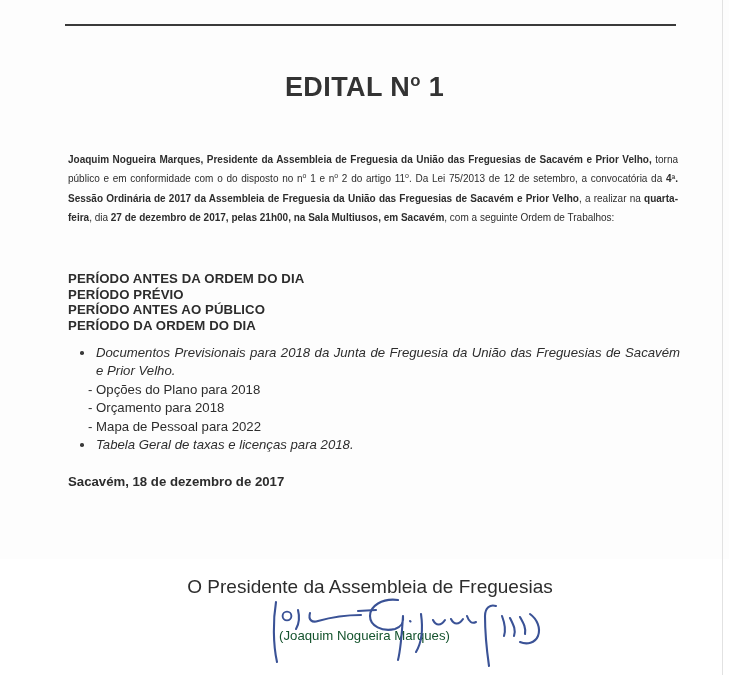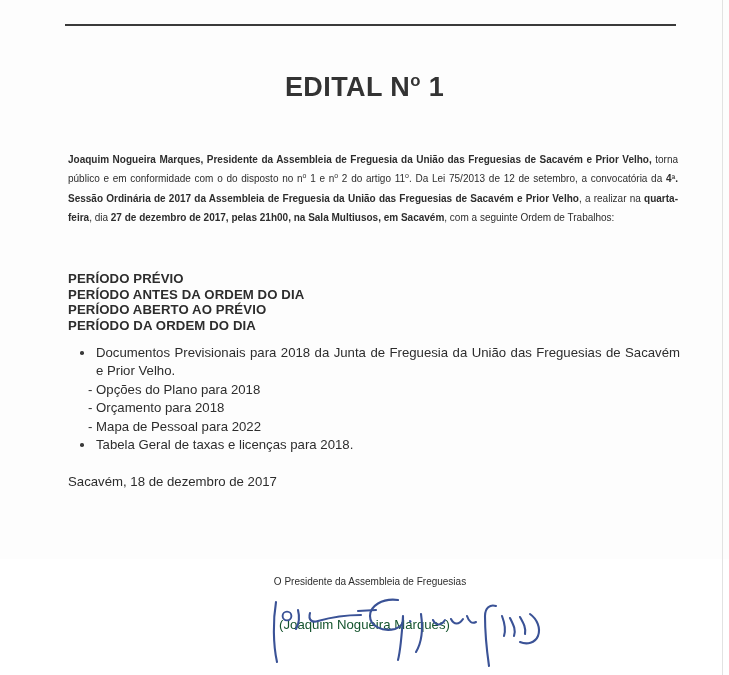--- a/index.html
+++ b/index.html
@@ -96,20 +96,21 @@
     width: 612px;
     font-size: 13.2px;
     line-height: 18.4px;
     color: #2d2d2d;
   }
   .bullet-row {
     position: relative;
     padding-left: 28px;
     text-align: justify;
     text-justify: inter-word;
+    font-style: italic;
   }
   .bullet-dot {
     position: absolute;
     left: 12px;
     top: 7px;
     width: 3.5px;
     height: 3.5px;
     border-radius: 50%;
     background: #3a3a3a;
   }
@@ -119,33 +120,33 @@
   .sub-items div {
     white-space: nowrap;
     text-align: left;
   }
 
   .place-date {
     position: absolute;
     left: 68px;
     top: 474px;
     font-size: 13.2px;
-    font-weight: normal;
+    font-weight: bold;
     color: #2d2d2d;
   }
 
   .sign-block {
     position: absolute;
     left: 0;
     top: 576px;
     width: 729px;
     text-align: center;
   }
   .sign-caption {
-    font-size: 10px;
+    font-size: 19px;
     color: #2d2d2d;
     padding-left: 11px;
   }
   .sign-name {
     font-size: 13.2px;
     color: #14532d;
     margin-top: 30px;
   }
 
   .signature-svg {
@@ -164,23 +165,23 @@
 
   <div class="scan-edge"></div>
 
   <div class="top-rule"></div>
 
   <div class="doc-title"><span>EDITAL N</span><sup>o</sup><span> 1</span></div>
 
   <div class="body-block"><b>Joaquim Nogueira Marques, Presidente da Assembleia de Freguesia da União das Freguesias de Sacavém e Prior Velho,</b><span> torna público e em conformidade com o do disposto no n</span><sup>o</sup><span> 1 e n</span><sup>o</sup><span> 2 do artigo 11</span><sup>o</sup><span>. Da Lei 75/2013 de 12 de setembro, a convocatória da </span><b>4ª. Sessão Ordinária de 2017 da Assembleia de Freguesia da União das Freguesias de Sacavém e Prior Velho</b><span>, a realizar na </span><b>quarta-feira</b><span>, dia </span><b>27 de dezembro de 2017, pelas 21h00, na Sala Multiusos, em Sacavém</b><span>, com a seguinte Ordem de Trabalhos:</span></div>
 
   <div class="periods">
+    <div>PERÍODO ANTES DA ORDEM DO DIA</div>
     <div>PERÍODO PRÉVIO</div>
-    <div>PERÍODO ANTES DA ORDEM DO DIA</div>
-    <div>PERÍODO ABERTO AO PRÉVIO</div>
+    <div>PERÍODO ANTES AO PÚBLICO</div>
     <div>PERÍODO DA ORDEM DO DIA</div>
   </div>
 
   <div class="agenda">
     <div class="bullet-row">
       <span class="bullet-dot"></span>
       <span>Documentos Previsionais para 2018 da Junta de Freguesia da União das Freguesias de Sacavém e Prior Velho.</span>
     </div>
     <div class="sub-items">
       <div>- Opções do Plano para 2018</div>

